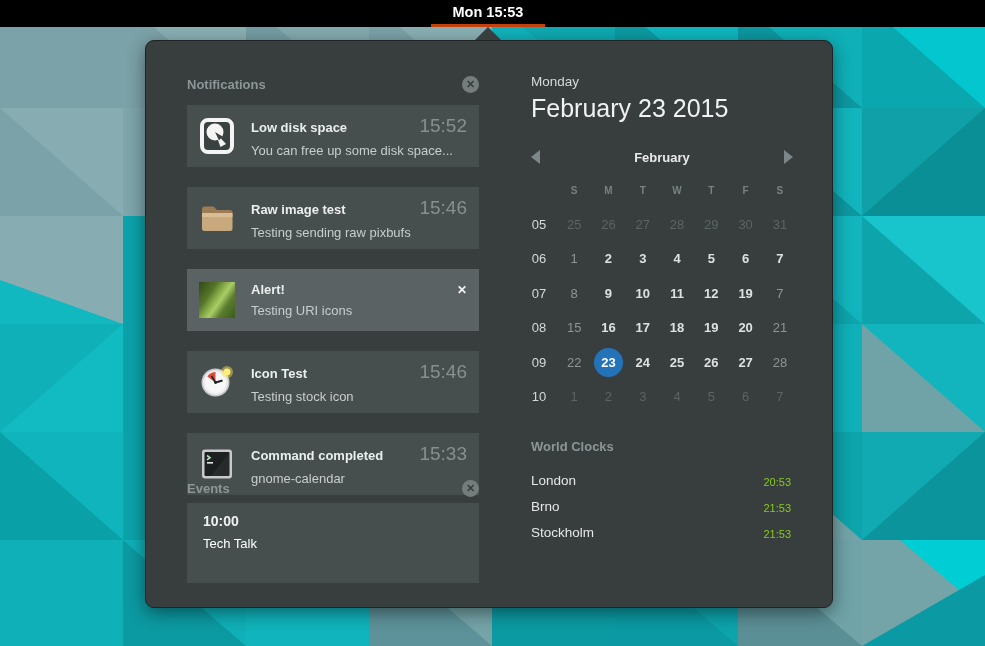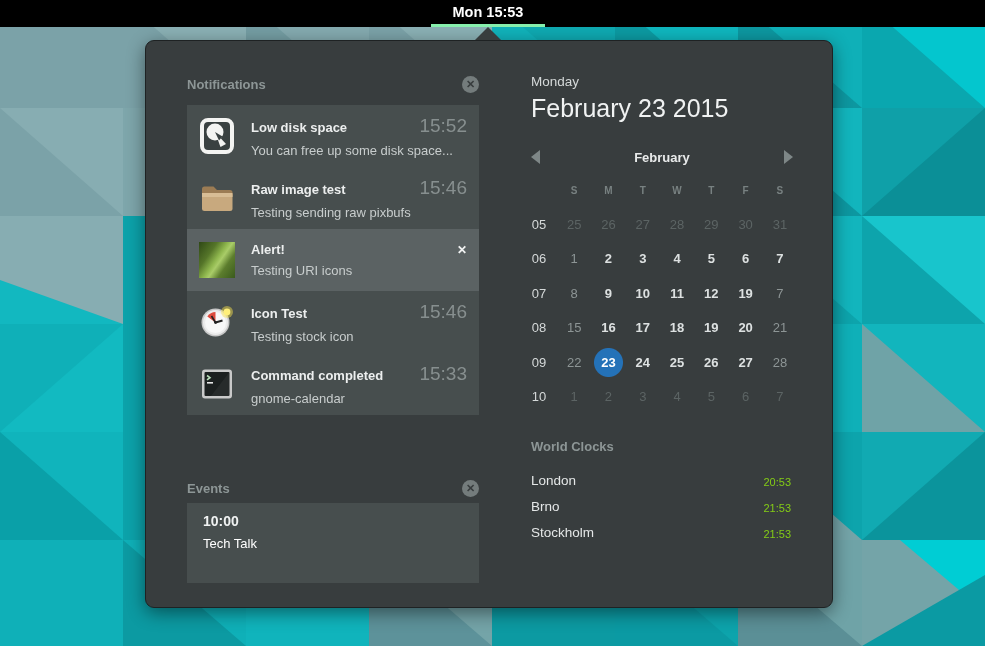--- a/index.html
+++ b/index.html
@@ -13,21 +13,21 @@
   .wallpaper { position:absolute; inset:0; z-index:0; }
   
   .topbar {
     position:absolute; top:0; left:0; width:985px; height:27px;
     background:#000; z-index:10;
   }
   .clock-btn {
     position:absolute; left:431px; top:0; width:114px; height:27px;
     display:flex; align-items:center; justify-content:center;
     color:#fff; font-size:14.5px; font-weight:bold;
-    border-bottom:3px solid #86efac; cursor:pointer;
+    border-bottom:3px solid #c2410c; cursor:pointer;
   }
   .popup-arrow {
     position:absolute; top:27px; left:475px; z-index:11;
     width:0; height:0;
     border-left:13px solid transparent; border-right:13px solid transparent;
     border-bottom:13px solid #383d3e;
   }
   
   .popup {
     position:absolute; left:145px; top:40px; width:688px; height:568px;
@@ -41,21 +41,21 @@
   }
   .section-title { color:#8d9696; font-weight:bold; font-size:13px; }
   .clear-btn {
     width:17px; height:17px; border-radius:50%; background:#747c7c;
     color:#383d3e; font-size:11px; font-weight:bold; line-height:17px;
     text-align:center; cursor:pointer;
   }
   
   .notif-list { position:absolute; left:41px; top:64px; width:292px; }
   .notif-item {
-    height:62px; margin-bottom:0; background:#474e4e;
+    height:62px; margin-bottom:20px; background:#474e4e;
     display:flex; align-items:center; padding:0 12px; cursor:pointer;
   }
   .notif-item[data-state="selected"] { background:#5b6263; }
   .notif-icon { width:36px; height:36px; flex:0 0 36px; margin-right:16px; }
   .notif-text { flex:1; min-width:0; }
   .notif-row1 { display:flex; align-items:baseline; }
   .notif-title { font-weight:bold; color:#eceeee; flex:1; white-space:nowrap; }
   .notif-time { color:#878f8f; font-size:19px; margin-left:8px; }
   .notif-close { color:#f2f3f3; font-size:12px; font-weight:bold; margin-left:8px; cursor:pointer; }
   .notif-body { color:#c8cdcd; margin-top:6px; white-space:nowrap; overflow:hidden; }

